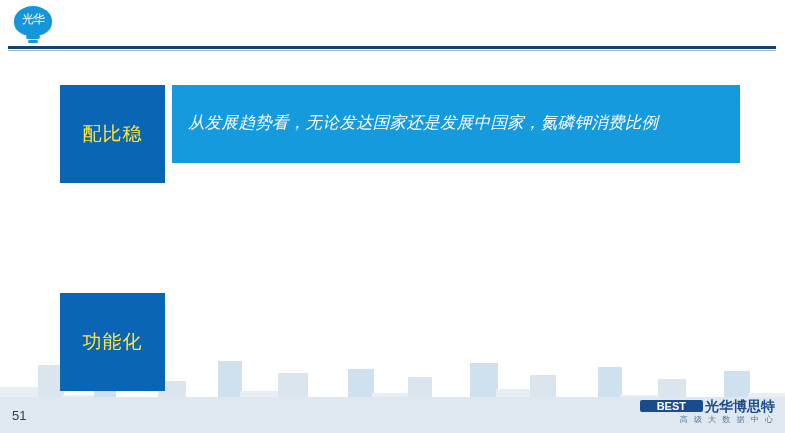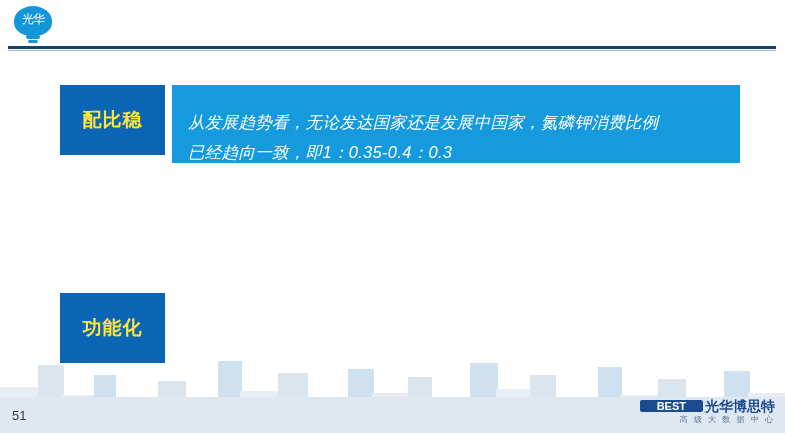--- a/index.html
+++ b/index.html
@@ -115,25 +115,25 @@
     width: 680px;
     height: 78px;
   }
   .row-1 { top: 85px; }
   .row-2 { top: 190px; }
   .row-3 { top: 293px; }
   .tag {
     position: absolute;
     left: 0; top: 0;
     width: 105px;
-    height: 70px;
+    height: 98px;
     background: #0a66b5;
     color: #ffe63a;
     font-size: 19px;
-    font-weight: bold;
+    font-weight: normal;
     display: flex;
     align-items: center;
     justify-content: center;
     letter-spacing: 1px;
   }
   .panel {
     position: absolute;
     left: 112px; top: 0;
     width: 568px;
     height: 78px;
@@ -229,21 +229,20 @@
       <div class="sky-b blue" style="left:724px;width:26px;height:62px;"></div>
       <div class="sky-b" style="left:748px;width:37px;height:40px;"></div>
       <div class="footer-strip"></div>
     </div>
   </div>
 
   <div class="row row-1">
     <div class="tag">配比稳</div>
     <div class="panel two-line">
       <p>从发展趋势看，无论发达国家还是发展中国家，氮磷钾消费比例</p>
-      <p>已经趋向一致，即1：0.35-0.4：0.3</p>
     </div>
   </div>
 
 
   <div class="row row-3">
     <div class="tag">功能化</div>
   </div>
 
   <div class="page-num">51</div>
   <div class="brand">

